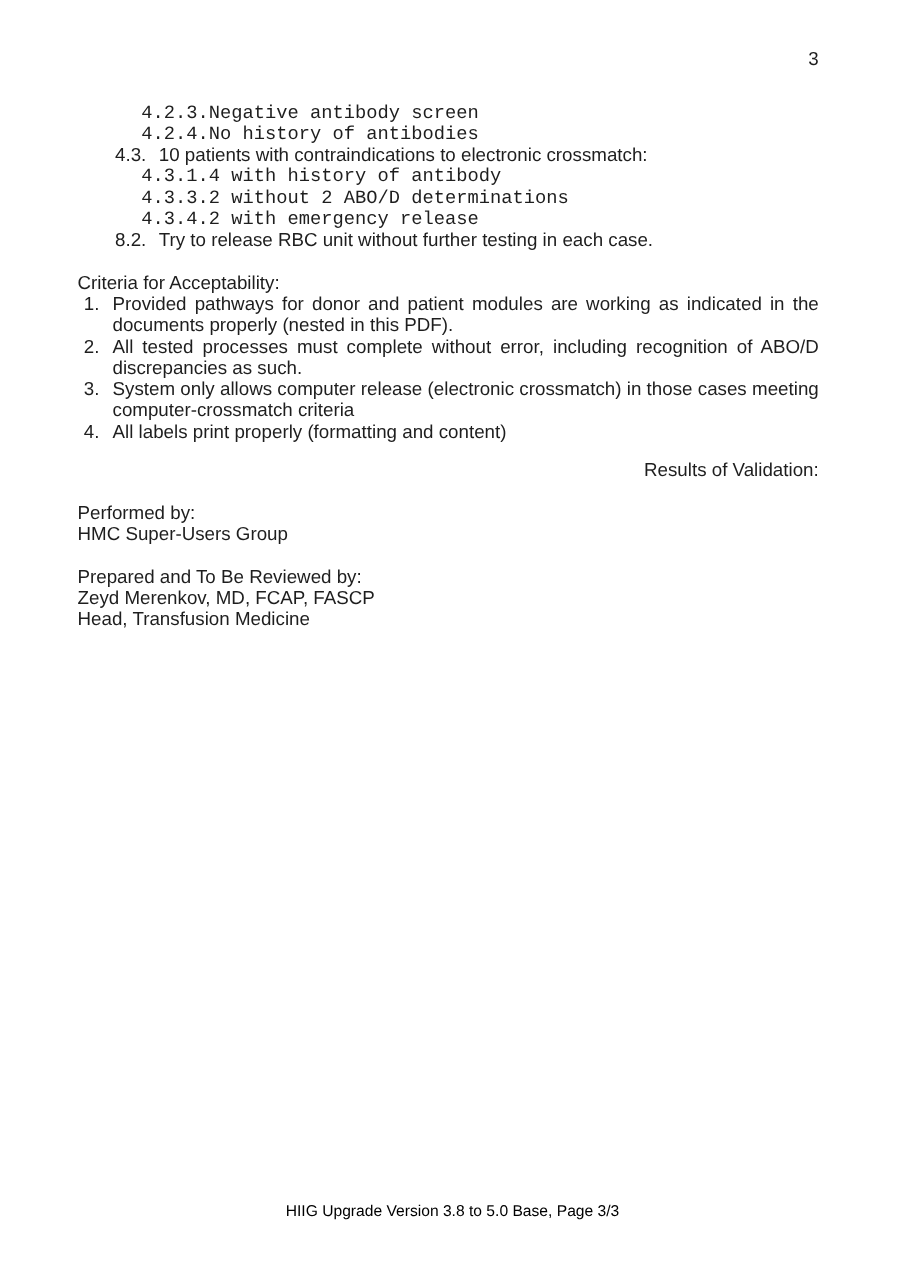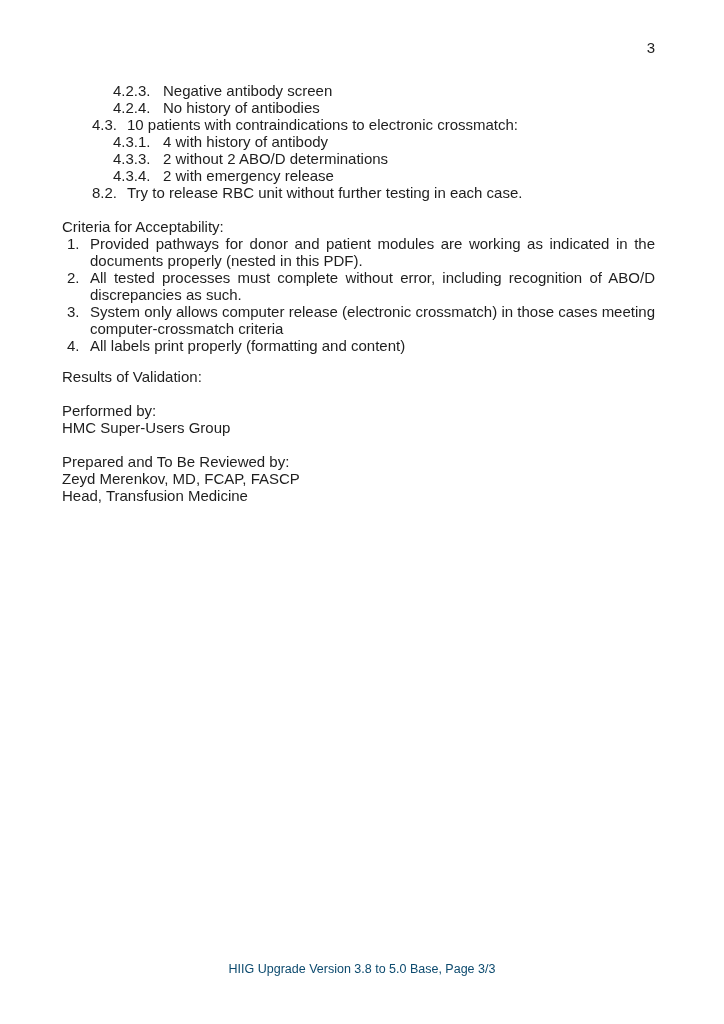--- a/index.html
+++ b/index.html
@@ -18,38 +18,38 @@
     position: absolute;
     left: 62px;
     top: 39px;
     width: 593px;
   }
   .page-number { text-align: right; }
   .outline { margin-top: 26px; }
   .orow { display: flex; }
   .orow.o2 { padding-left: 30px; align-items: center; }
   .orow.o2 .num { flex: 0 0 35px; }
-  .orow.o3 { padding-left: 51px; }
+  .orow.o3 { padding-left: 51px; font-family: Liberation Mono, monospace; }
   .orow.o3 .num { flex: 0 0 50px; }
   .orow .txt { flex: 1 1 auto; }
   .heading { font-weight: normal; }
   .heading.gap { margin-top: 17px; }
-  .heading.gap-results { margin-top: 14px; }
+  .heading.gap-results { margin-top: 14px; text-align: right; }
   .crow { display: flex; }
   .crow .cnum { flex: 0 0 28px; padding-left: 5px; box-sizing: border-box; }
   .crow .ctext { flex: 1 1 auto; text-align: justify; }
   .footer {
     position: absolute;
     left: 0;
     top: 962px;
     width: 724px;
     text-align: center;
     font-size: 12.5px;
     line-height: 15px;
-    color: #0c4a6e;
+    color: #000000;
   }
 </style>
 </head>
 <body>
 
 <div class="page">
   <div class="content">
 
     <div class="page-number">3</div>
 

